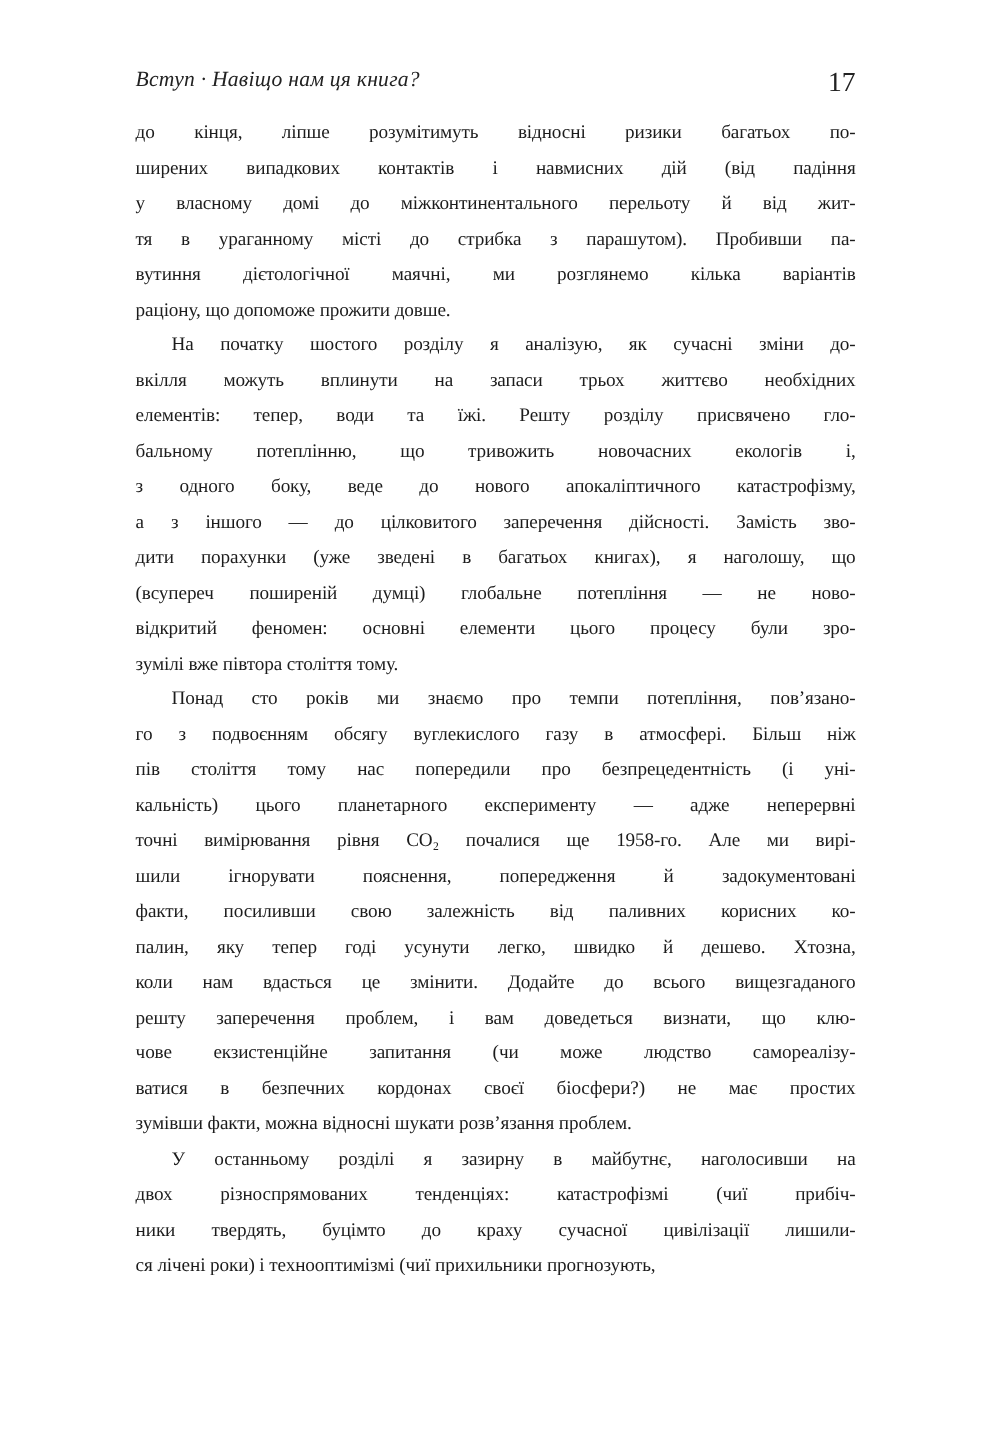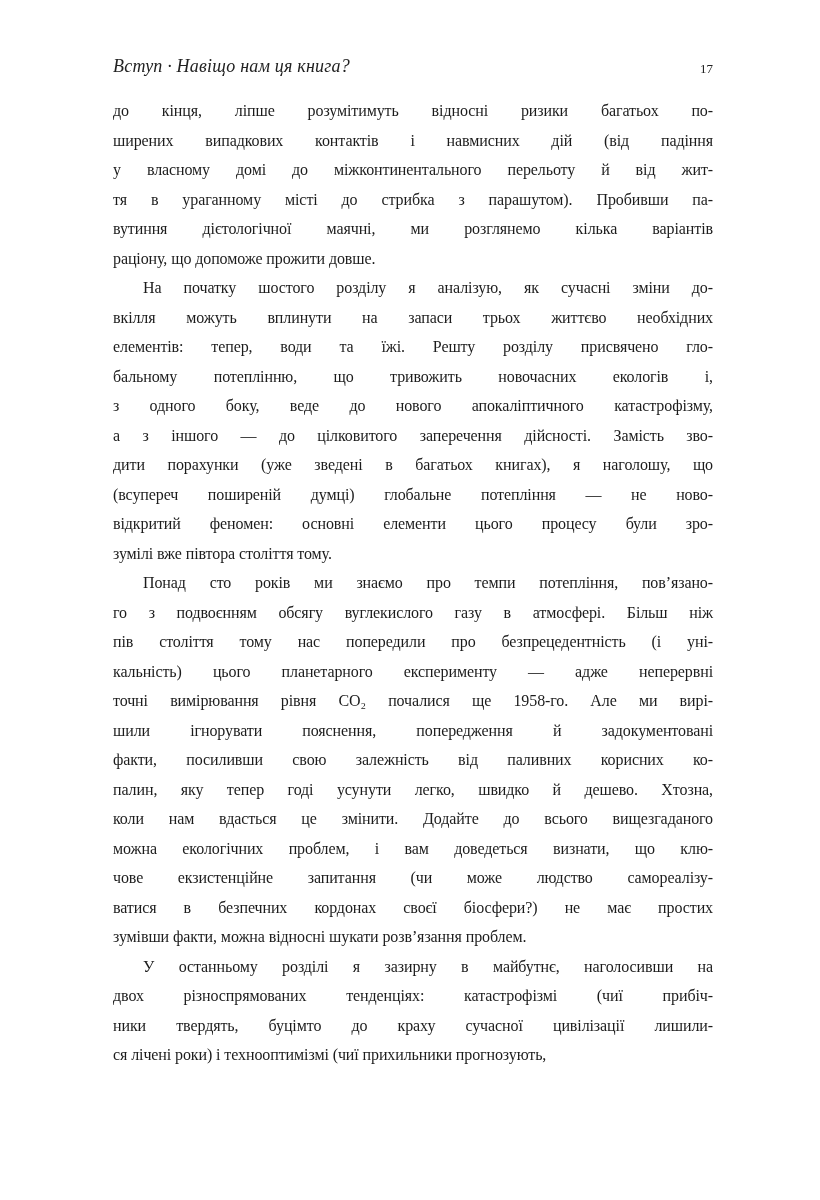--- a/index.html
+++ b/index.html
@@ -17,30 +17,30 @@
     color: #1c1c1c;
     font-family: "Liberation Serif", "DejaVu Serif", serif;
   }
   .page-header {
     position: absolute;
     top: 56px;
     left: 113px;
     width: 600px;
     display: flex;
     justify-content: space-between;
-    align-items: flex-end;
+    align-items: flex-start;
   }
   .running-head {
     font-style: italic;
     font-size: 18px;
     letter-spacing: 0.2px;
     color: #222222;
   }
   .page-number {
-    font-size: 13px;
+    font-size: 23px;
     font-style: normal;
     color: #222222;
   }
   .body-text {
     position: absolute;
     top: 96px;
     left: 113px;
     width: 600px;
     font-size: 16px;
     line-height: 29.5px;
@@ -92,21 +92,21 @@
       <div class="paragraph">
         <div class="line indent">Понад сто років ми знаємо про темпи потепління, пов’язано-</div>
         <div class="line">го з подвоєнням обсягу вуглекислого газу в атмосфері. Більш ніж</div>
         <div class="line">пів століття тому нас попередили про безпрецедентність (і уні-</div>
         <div class="line">кальність) цього планетарного експерименту — адже неперервні</div>
         <div class="line">точні вимірювання рівня CO₂ почалися ще 1958-го. Але ми вирі-</div>
         <div class="line">шили ігнорувати пояснення, попередження й задокументовані</div>
         <div class="line">факти, посиливши свою залежність від паливних корисних ко-</div>
         <div class="line">палин, яку тепер годі усунути легко, швидко й дешево. Хтозна,</div>
         <div class="line">коли нам вдасться це змінити. Додайте до всього вищезгаданого</div>
-        <div class="line">можна екологічних проблем, і вам доведеться визнати, що клю-</div>
+        <div class="line">решту заперечення проблем, і вам доведеться визнати, що клю-</div>
         <div class="line">чове екзистенційне запитання (чи може людство самореалізу-</div>
         <div class="line">ватися в безпечних кордонах своєї біосфери?) не має простих</div>
         <div class="line last">зумівши факти, можна відносні шукати розв’язання проблем.</div>
       </div>
       <div class="paragraph">
         <div class="line indent">У останньому розділі я зазирну в майбутнє, наголосивши на</div>
         <div class="line">двох різноспрямованих тенденціях: катастрофізмі (чиї прибіч-</div>
         <div class="line">ники твердять, буцімто до краху сучасної цивілізації лишили-</div>
         <div class="line last">ся лічені роки) і технооптимізмі (чиї прихильники прогнозують,</div>
       </div>

